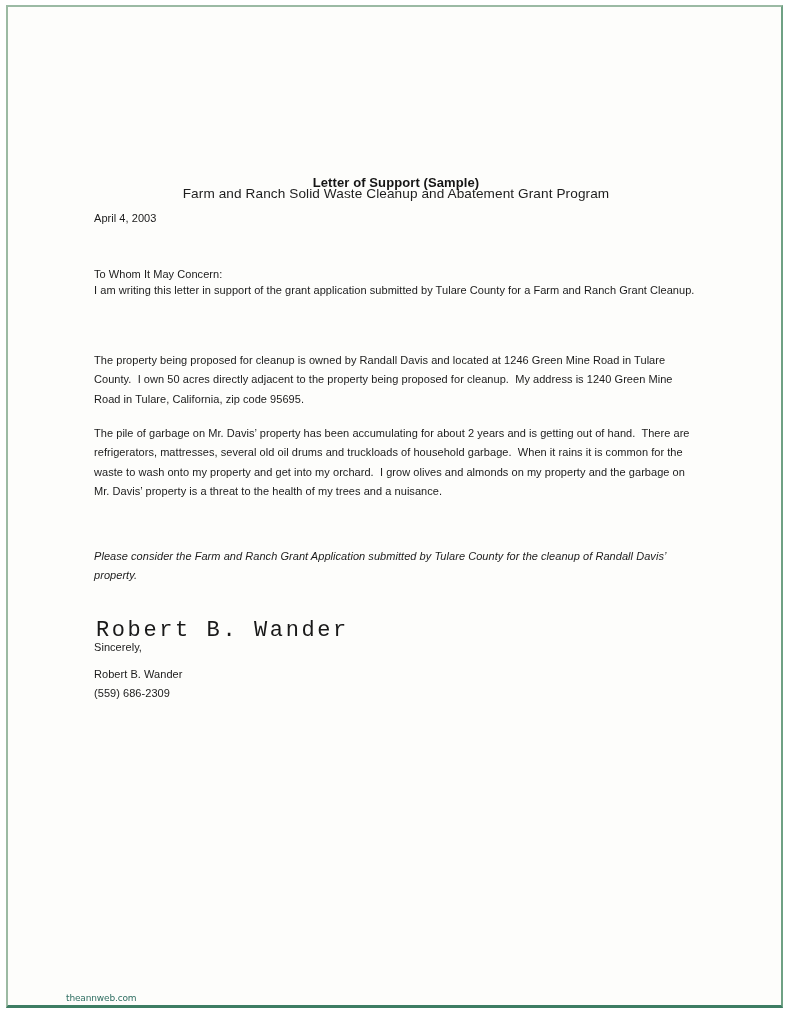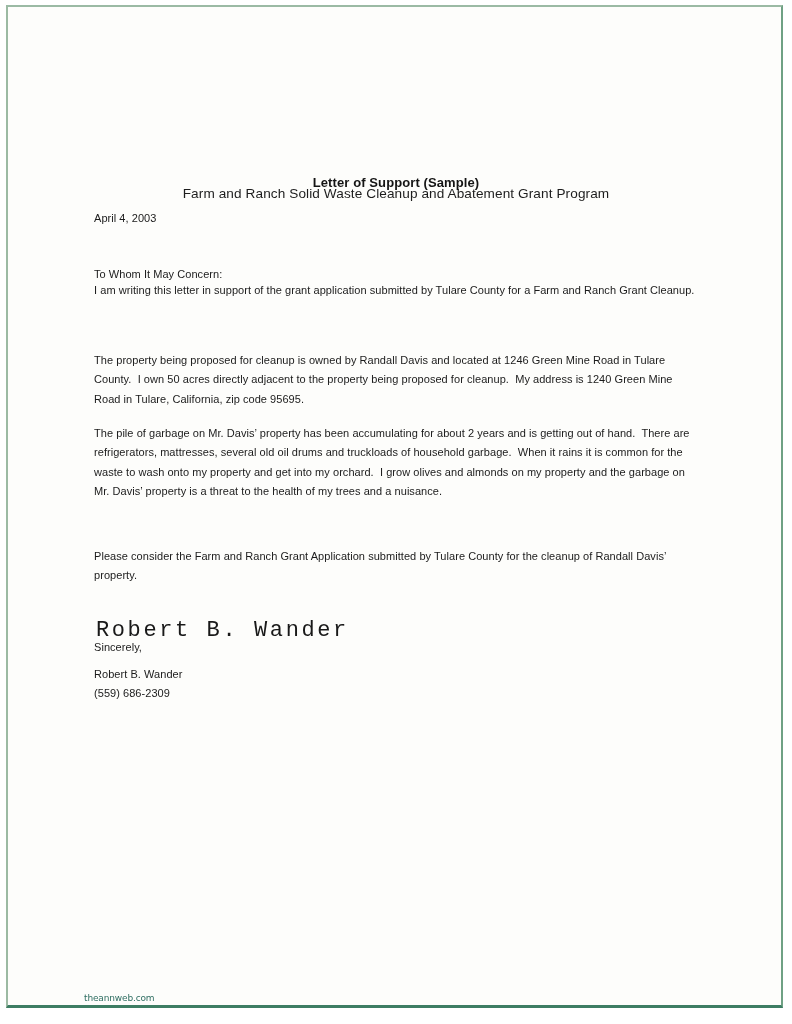--- a/index.html
+++ b/index.html
@@ -96,21 +96,21 @@
     letter-spacing: 0.05px;
     color: #1b1b1b;
     white-space: pre-wrap;
   }
 
   #date-line      { top: 202px; }
   #salutation     { top: 238px; margin-top: 20px; }
   #para-1         { top: 274px; }
   #para-2         { top: 328px; margin-top: 16px; }
   #para-3         { top: 417px; }
-  #para-4         { top: 540px; }
+  #para-4         { top: 540px; font-style: italic; }
   #closing        { top: 594px; margin-top: 37px; }
   #signer-name    { top: 658px; }
   #signer-phone   { top: 677px; }
 
   
   #signature {
     position: absolute;
     left: 2px;
     top: 611px;
     width: 600px;
@@ -118,21 +118,21 @@
     font-size: 22px;
     line-height: 26px;
     letter-spacing: 2.6px;
     color: #191919;
     white-space: pre;
   }
 
   
   #watermark {
     position: absolute;
-    left: 37px;
+    left: 19px;
     top: 985px;
     font-size: 9px;
     line-height: 12px;
     letter-spacing: -0.15px;
     color: #2f6e62;
     font-family: "DejaVu Sans", sans-serif;
     padding-left: 39px;
   }
 </style>
 </head>

